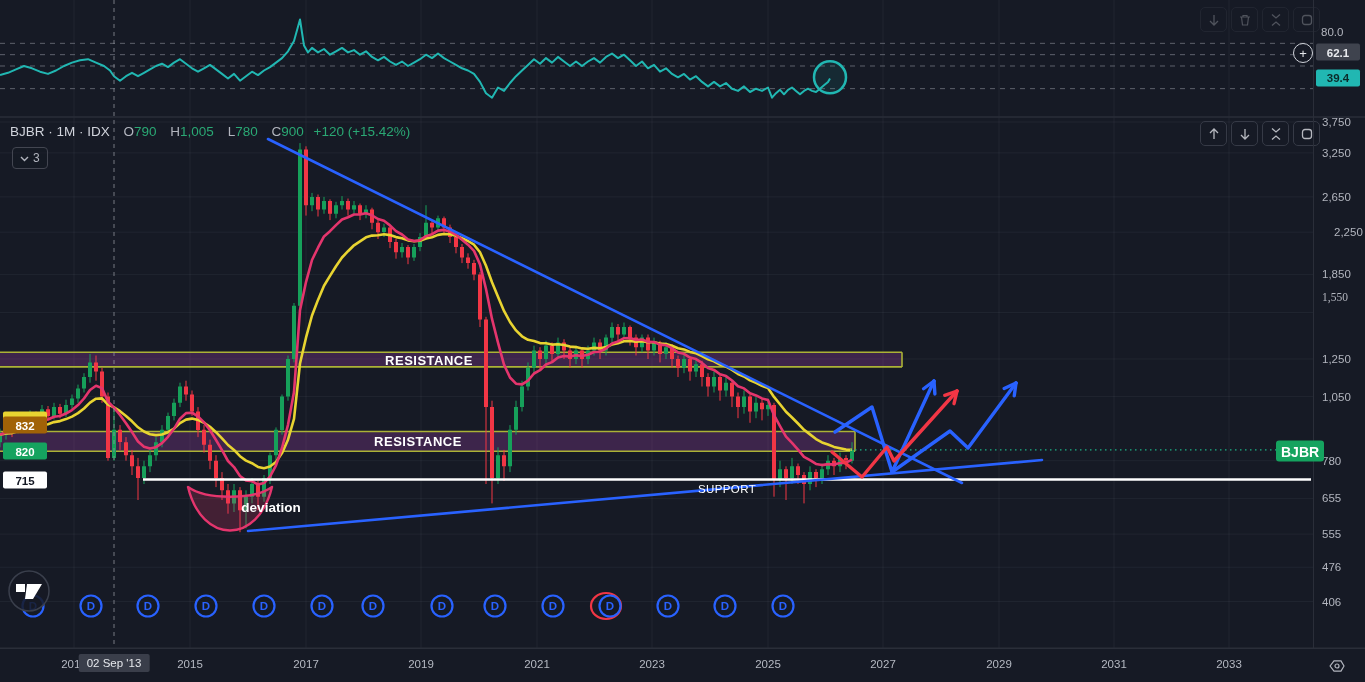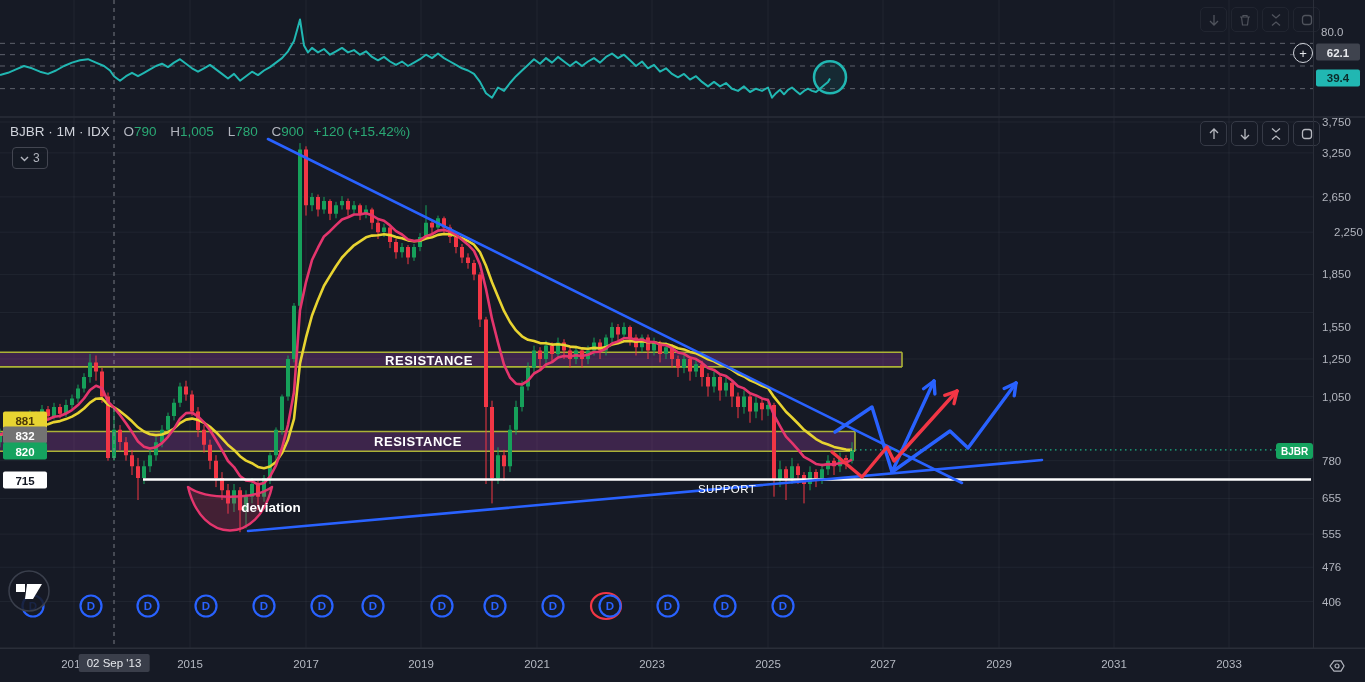--- a/index.html
+++ b/index.html
@@ -16,21 +16,21 @@
   .toolbar{position:absolute;display:flex;gap:4px;}
   .tb-ind{left:1200px;top:7px;opacity:.32;}
   .tb-main{left:1200px;top:121px;opacity:.9;}
   .sq-btn{width:25px;height:23px;border:1px solid #3a3e4a;border-radius:5px;display:flex;
           align-items:center;justify-content:center;background:rgba(22,26,37,.5);cursor:pointer;}
   .price-scale{position:absolute;left:1313px;top:0;width:52px;height:648px;border-left:1px solid #2a2e39;}
   .tick{position:absolute;left:8px;transform:translateY(-50%);font-size:11.5px;color:#b2b5be;}
   .badge{position:absolute;transform:translateY(-50%);font-size:11.5px;padding:2px 5px;border-radius:2px;
          font-weight:bold;white-space:nowrap;}
   .scale-badge{left:3px;width:38px;text-align:center;padding:2.5px 3px;}
-  .sym-badge{position:absolute;transform:translateY(-50%);left:-37px;font-size:10px;font-weight:bold;
+  .sym-badge{position:absolute;transform:translateY(-50%);left:-37px;font-size:14px;font-weight:bold;
              padding:2.5px 5px;border-radius:3px;}
   .rsi-plain{position:absolute;left:1321px;transform:translateY(-50%);font-size:11.5px;color:#b2b5be;}
   .plus-btn{position:absolute;left:1293px;top:43px;width:18px;height:18px;border:1.5px solid #cfd2d9;
             border-radius:50%;color:#e6e8ec;display:flex;align-items:center;justify-content:center;
             font-size:13px;background:rgba(22,26,37,.8);cursor:pointer;}
   .time-axis{position:absolute;left:0;top:648px;width:1365px;height:34px;border-top:1px solid #2a2e39;background:#161a25;}
   .tlabel{position:absolute;top:9px;transform:translateX(-50%);font-size:11.5px;color:#b5b9c2;}
   .time-badge{position:absolute;top:5px;transform:translateX(-50%);background:#3a3e4a;color:#e6e8ec;
               font-size:11.5px;padding:3px 8px;border-radius:2px;z-index:3;}
   .anno{position:absolute;transform:translate(-50%,-50%);color:#fff;white-space:nowrap;z-index:2;}
@@ -201,37 +201,37 @@
         </svg>
       </div>
   </div>
 
   <div class="price-scale" id="price-scale">
       <div class="tick" style="top: 122px;">3,750</div>
       <div class="tick" style="top: 152.867px;">3,250</div>
       <div class="tick" style="top: 196.89px;">2,650</div>
       <div class="tick" style="top: 232.185px; margin-left: 12px;">2,250</div>
       <div class="tick" style="top: 274.407px;">1,850</div>
-      <div class="tick" style="top: 327px;">1,550</div>
+      <div class="tick" style="top: 297px; font-family: Liberation Serif, serif;">1,550</div>
       <div class="tick" style="top: 358.971px;">1,250</div>
       <div class="tick" style="top: 396.579px;">1,050</div>
       <div class="tick" style="top: 460.696px;">780</div>
       <div class="tick" style="top: 498.37px;">655</div>
       <div class="tick" style="top: 534.104px;">555</div>
       <div class="tick" style="top: 567.225px;">476</div>
       <div class="tick" style="top: 601.535px;">406</div>
     </div>
 
   <div class="rsi-plain" id="rsi-top-label" style="top: 32px;">80.0</div>
   <div class="plus-btn">+</div>
   <div class="badge scale-badge" id="rsi-cross-badge" style="left: 1316px; background: rgb(63, 67, 78); color: rgb(232, 234, 238); top: 52.2807px;">62.1</div>
   <div class="badge scale-badge" id="rsi-last-badge" style="left: 1316px; background: rgb(33, 183, 178); color: rgb(11, 43, 42); top: 77.9998px;">39.4</div>
 
   <div class="badge scale-badge" id="badge-ma-slow" style="top: 420px; background: rgb(232, 212, 49); color: rgb(74, 55, 8);">881</div>
-  <div class="badge scale-badge" id="badge-ma-fast" style="top: 435px; background: #737373; color: rgb(255, 255, 255);">832</div>
+  <div class="badge scale-badge" id="badge-ma-fast" style="top: 425px; background: #a16207; color: rgb(255, 255, 255);">832</div>
   <div class="badge scale-badge" id="badge-last" style="top: 451px; background: rgb(21, 163, 95); color: rgb(255, 255, 255);">820</div>
   <div class="badge scale-badge" id="badge-support" style="top: 480px; background: rgb(255, 255, 255); color: rgb(19, 23, 34);">715</div>
   <div class="sym-badge" id="badge-symbol" style="top: 451px; left: 1276px; background: rgb(21, 163, 95); color: rgb(255, 255, 255);">BJBR</div>
 
   <div class="anno res-label" id="anno-res1" style="left: 429px; top: 360px;">RESISTANCE</div>
   <div class="anno res-label" id="anno-res2" style="left: 418px; top: 441px;">RESISTANCE</div>
   <div class="anno sup-label" id="anno-sup" style="left: 727px; top: 489px;">SUPPORT</div>
   <div class="anno dev-label" id="anno-dev" style="left: 271px; top: 507px;">deviation</div>
 
   <div class="time-axis" id="time-axis">

